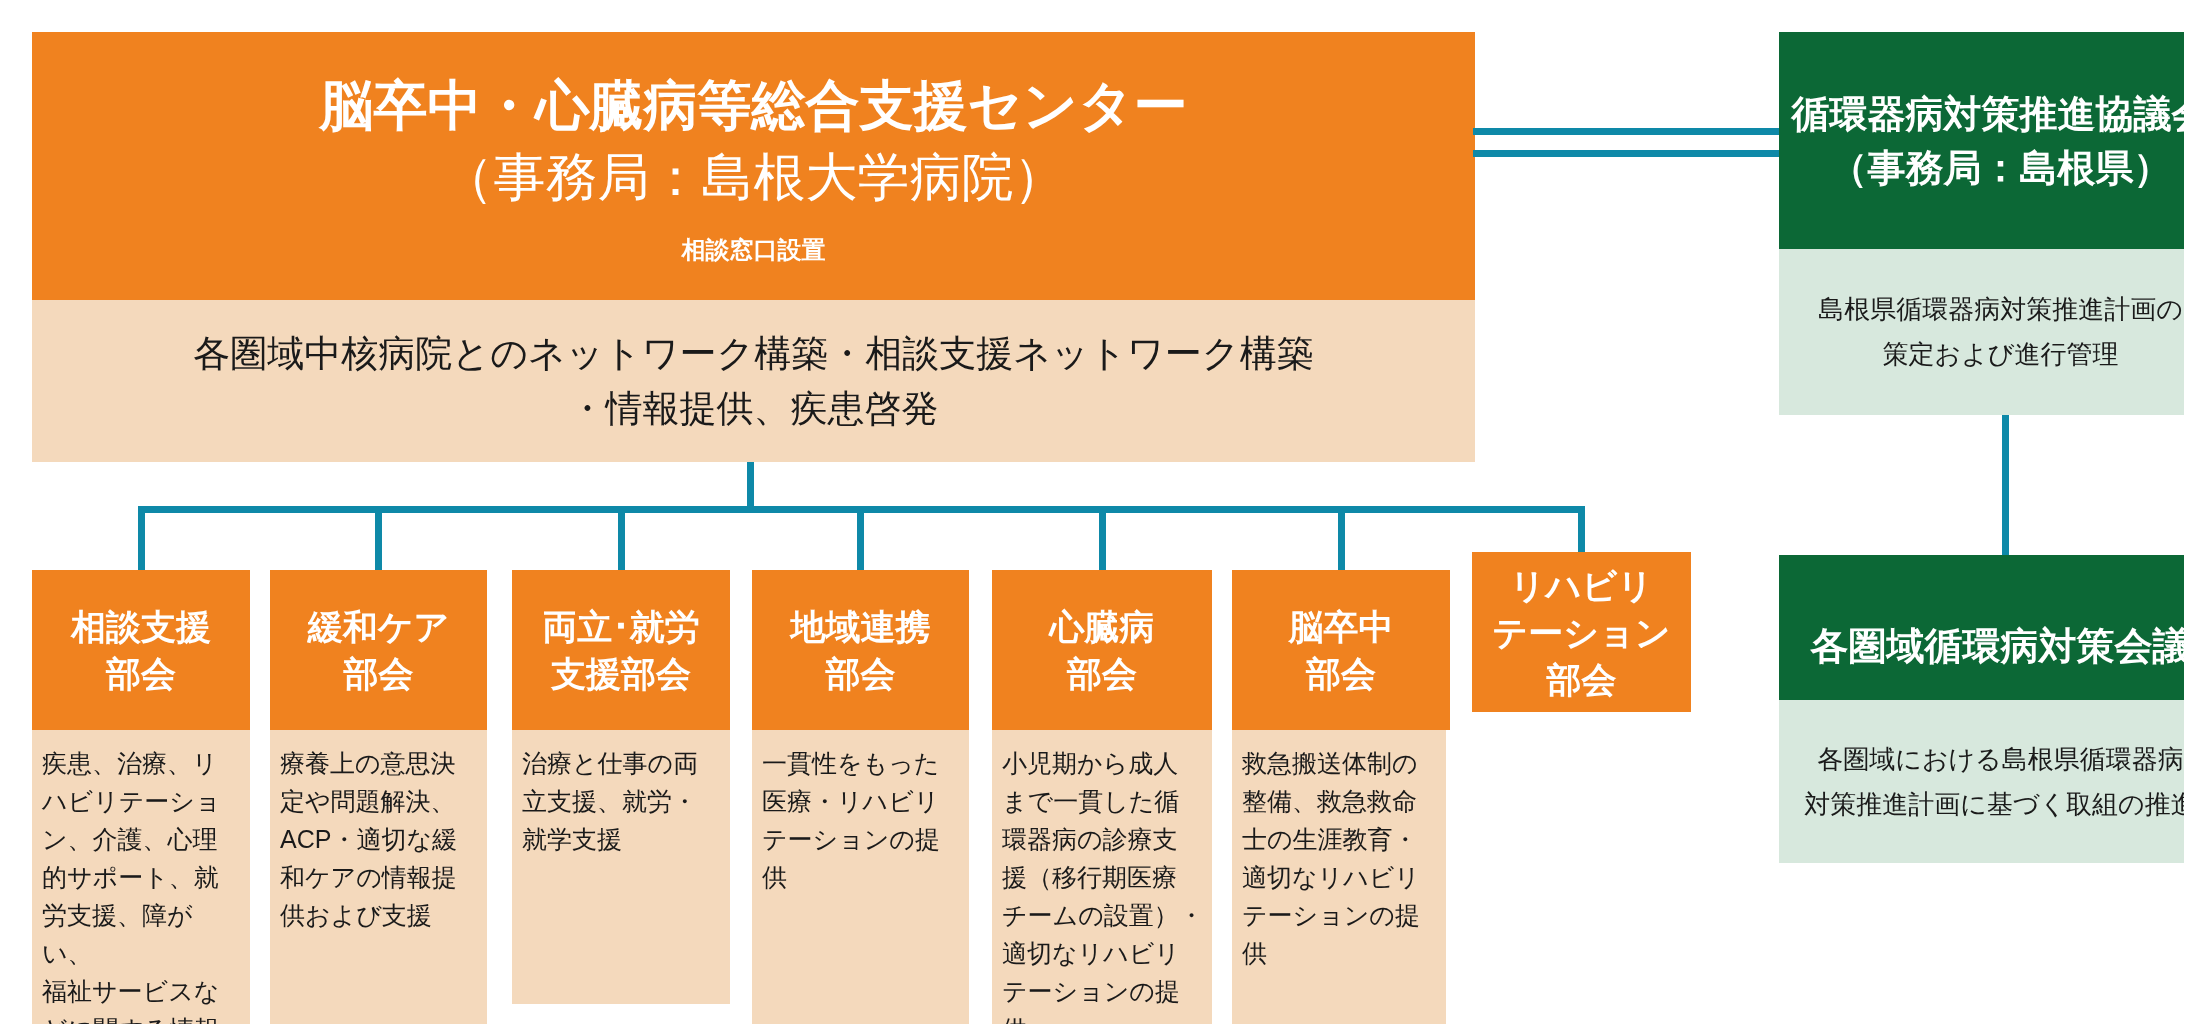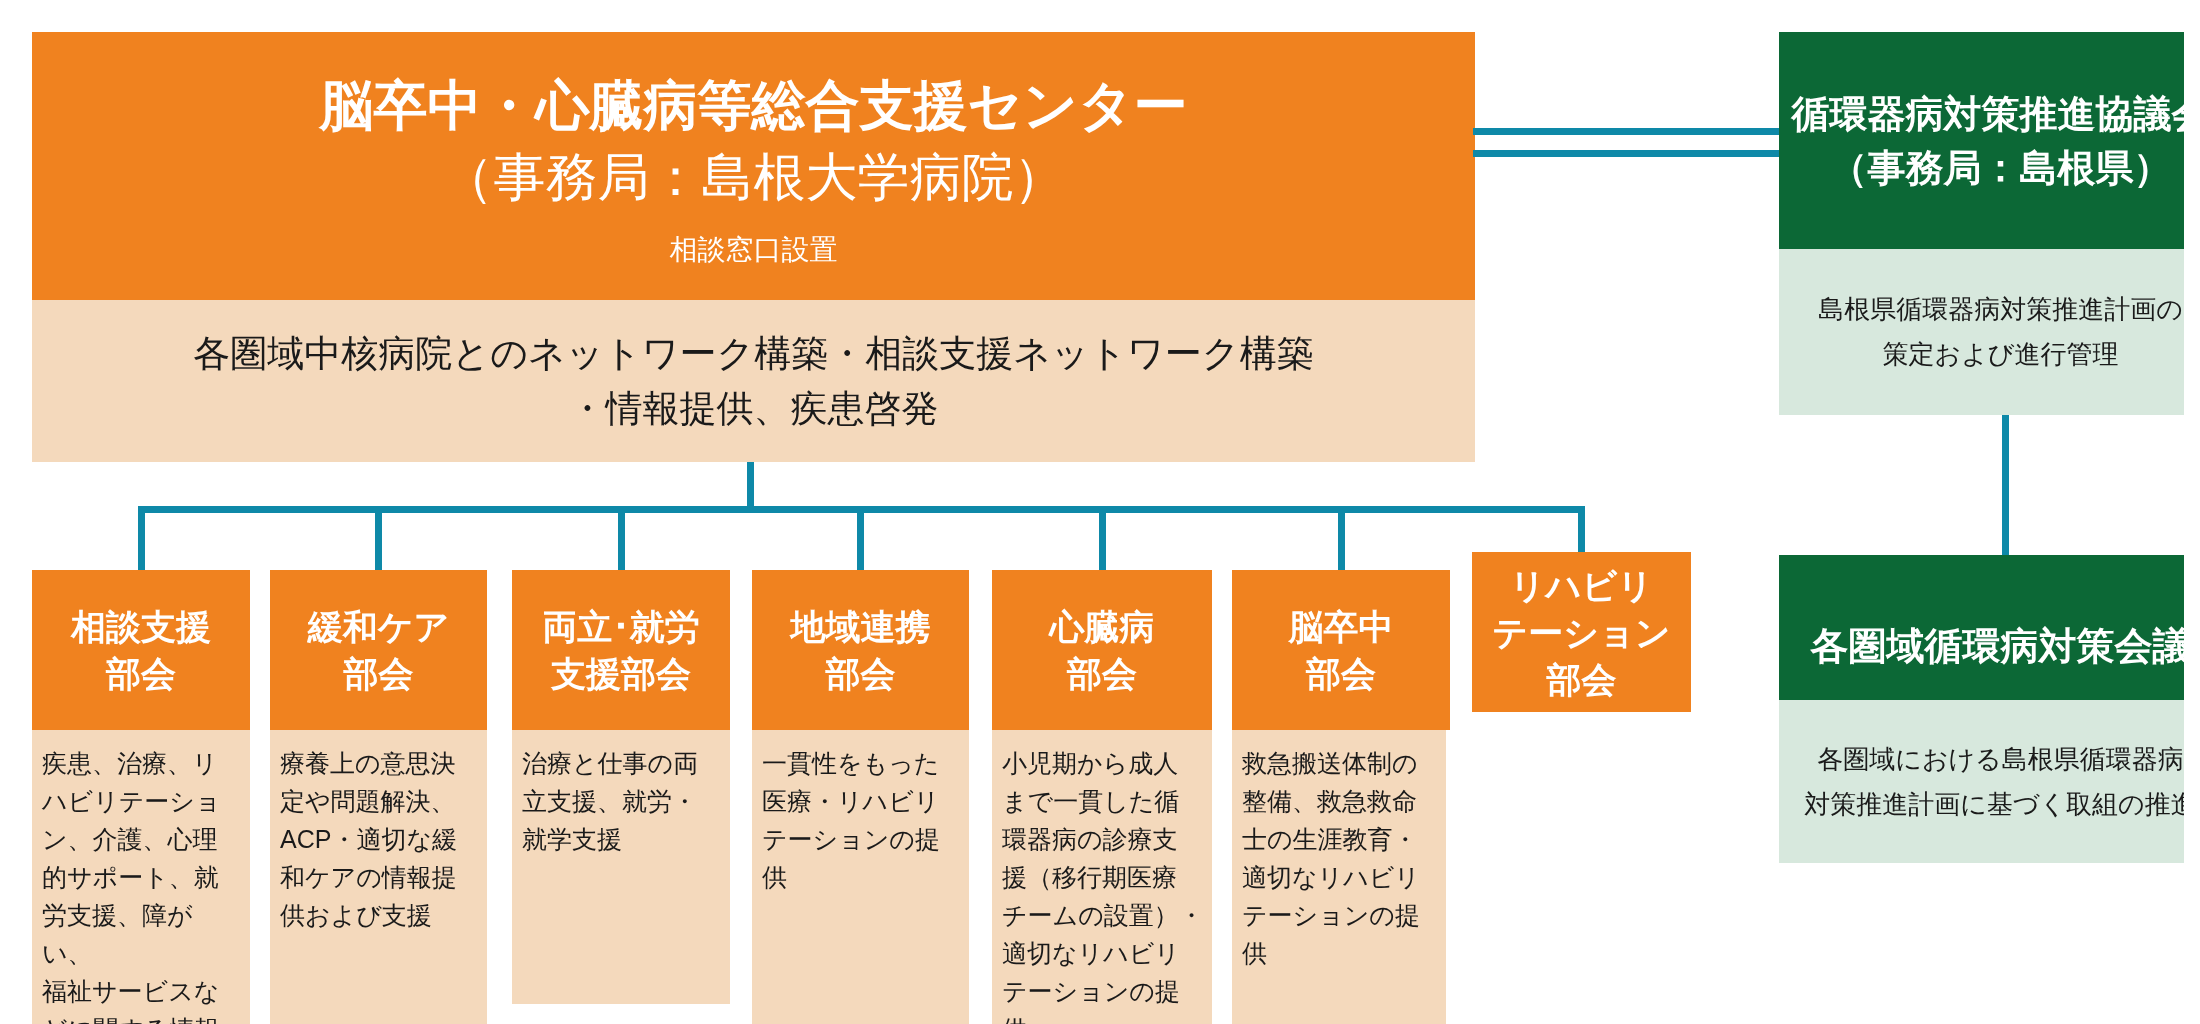--- a/index.html
+++ b/index.html
@@ -10,21 +10,21 @@
   html,body{background:#fff;}
   body{font-family:"Liberation Sans",sans-serif;}
   #canvas{position:relative;width:2200px;height:1024px;background:#fff;overflow:hidden;}
   .abs{position:absolute;}
   .pre{white-space:pre-line;}
   
   .main-box{left:0;top:0;width:1443px;height:268px;background:var(--orange);color:#fff;
     display:flex;flex-direction:column;align-items:center;justify-content:flex-start;text-align:center;}
   .main-t1{font-size:54px;font-weight:700;margin-top:44px;line-height:58px;}
   .main-t2{font-size:52px;font-weight:400;line-height:58px;margin-top:6px;}
-  .main-t3{font-size:28px;font-weight:400;margin-top:16px;line-height:40px;}
+  .main-t3{font-size:24px;font-weight:700;margin-top:16px;line-height:40px;}
   
   .network-box{left:0;top:268px;width:1443px;height:162px;background:var(--peach);color:var(--ink);
     display:flex;align-items:center;justify-content:center;text-align:center;}
   .network-text{font-size:37px;line-height:55px;}
   
   .line{background:var(--teal);}
   
   .sub-box{background:var(--orange);color:#fff;display:flex;align-items:center;justify-content:center;
     text-align:center;font-weight:700;font-size:35px;line-height:47px;}
   .sub-desc{background:var(--peach);color:var(--ink);font-size:25px;line-height:38px;

